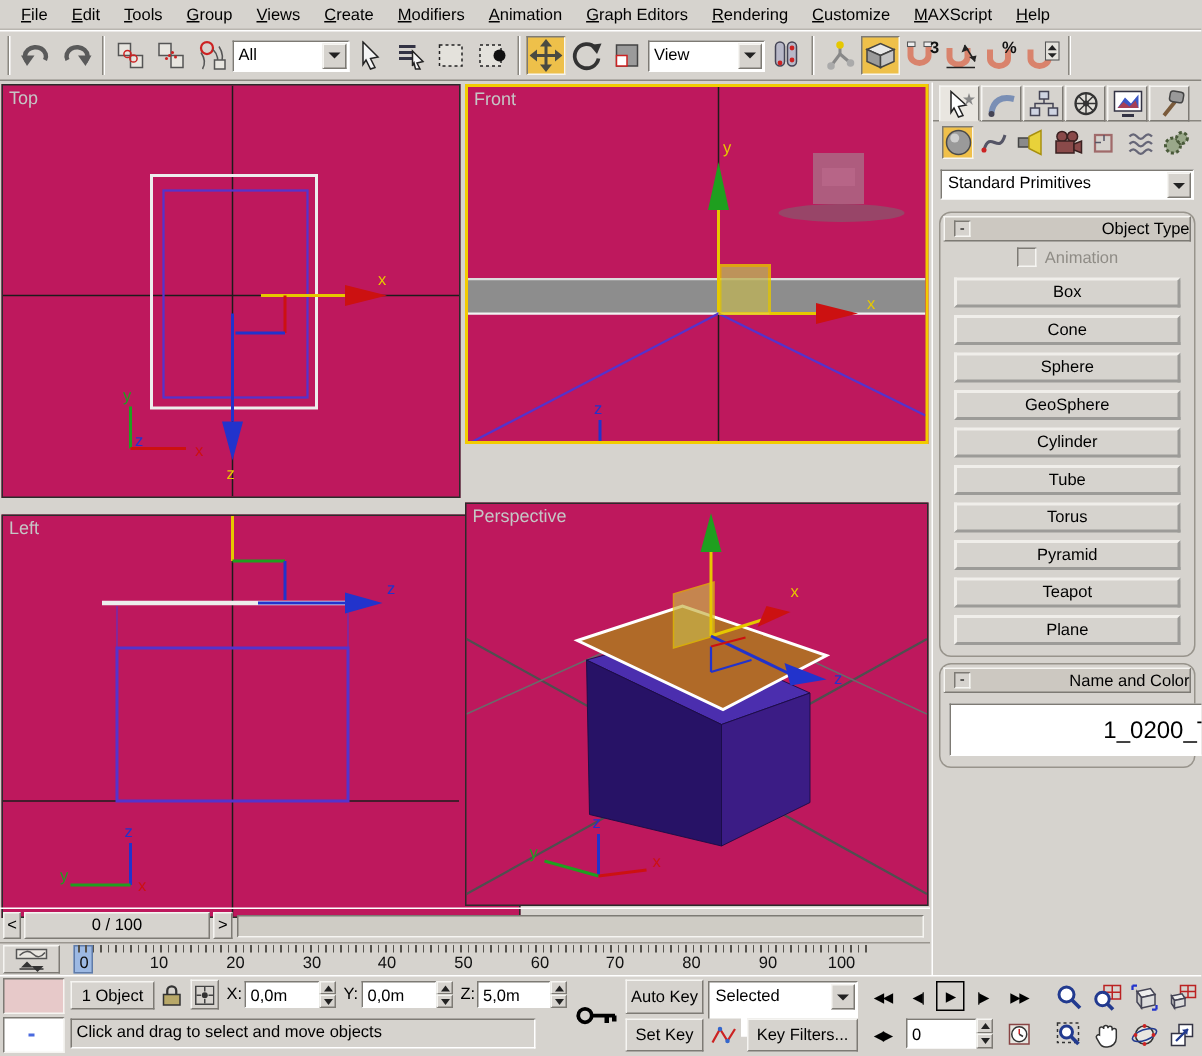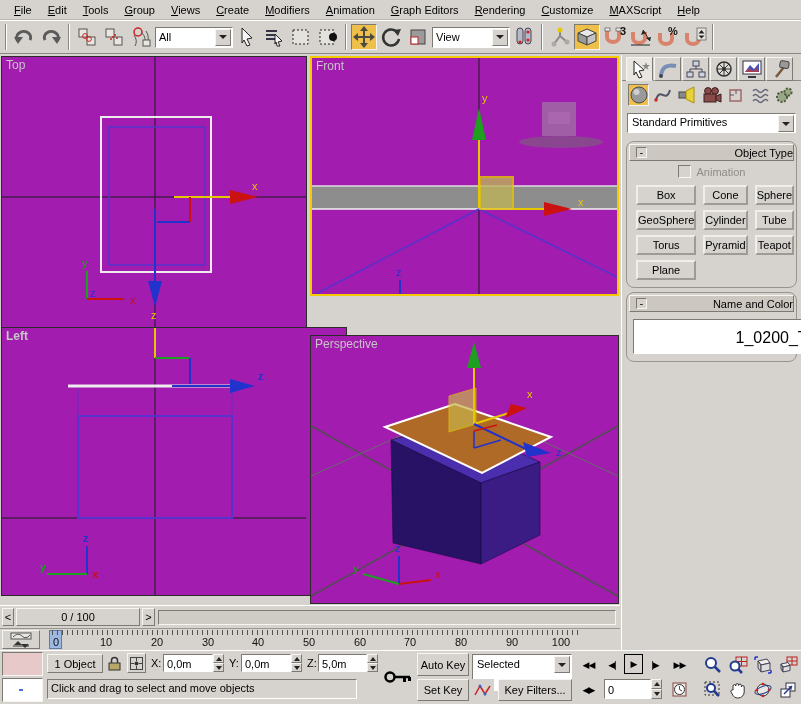--- a/index.html
+++ b/index.html
@@ -27,48 +27,48 @@
   .tsep { width:2px; height:26px; border-left:1px solid #8a8780; border-right:1px solid #fff; margin:0 3px; }
   .tbtn { width:26px; height:26px; display:flex; align-items:center; justify-content:center; background:#d6d3ce; }
   .tbtn.hl { background:#eec04a; border:1px solid; border-color:#7d7a74 #f6f5f2 #f6f5f2 #7d7a74; }
   .tdrop { width:78px; height:21px; display:flex; background:#fff; align-items:center; }
   .tdrop .val { flex:1; padding-left:3px; }
   .droparrow { width:16px; height:17px; background:#d6d3ce; display:flex; align-items:center; justify-content:center; margin:1px; }
   .droparrow::after { content:""; border:4px solid transparent; border-top:4px solid #222; margin-top:4px; }
 
   
   .vparea { position:absolute; left:0; top:55px; width:620px; height:550px; background:#d6d3ce; }
-  .vp { position:absolute; background:#a21caf; border:1px solid #2b2b2b; overflow:hidden; }
+  .vp { position:absolute; background:#be185d; border:1px solid #2b2b2b; overflow:hidden; }
   .vp.active { border:2px solid #f2cb00; }
   .vp svg { position:absolute; left:0; top:0; }
   .vplabel { position:absolute; top:1px; left:4px; color:#c6c6c6; z-index:2; font-size:12px; }
   .vp-top   { left:1px;   top:1px;   width:306px; height:276px; }
   .vp-front { left:310px; top:1px;   width:309px; height:240px; }
-  .vp-left  { left:1px;   top:272px; width:346px; height:269px;font-weight:bold; }
+  .vp-left  { left:1px;   top:288px; width:346px; height:269px; }
   .vp-persp { left:310px; top:280px; width:309px; height:269px; }
   text { font-family:"Liberation Sans",sans-serif; font-size:11px; }
 
   
   .cpanel { position:absolute; left:621px; top:55px; width:180px; height:595px;
             background:#d6d3ce; border-left:1px solid #fff; }
   .cptabs { display:flex; height:26px; padding:2px 4px 0; gap:1px; border-bottom:1px solid #8a8780; }
   .cptab { width:27px; height:24px; display:flex; align-items:center; justify-content:center; background:#d6d3ce; }
   .cptab.active { background:#e9e6e0; border-bottom:1px solid #e9e6e0; }
   .cpsub { display:flex; height:28px; align-items:center; padding:2px 6px; gap:3px; }
   .cpsubbtn { width:22px; height:22px; display:flex; align-items:center; justify-content:center; }
   .cpsubbtn.hl { background:#f0c04a; border:1px solid; border-color:#7d7a74 #f6f5f2 #f6f5f2 #7d7a74; }
   .cpdrop { margin:4px 5px 8px; height:20px; display:flex; background:#fff; }
   .cpdrop .val { flex:1; padding:2px 0 0 4px; }
   .roll { margin:4px 4px 0; border:1px solid #98948c; border-radius:8px; padding-bottom:7px; background:#d6d3ce; }
   .rollhead { height:17px; margin:2px 2px 4px; background:#ccc8c1; display:flex; align-items:center; position:relative; }
   .minusbox { width:11px; height:11px; margin:0 6px; background:#d6d3ce; font-size:10px; line-height:9px; text-align:center; }
   .rolltitle { position:absolute; left:0; right:0; text-align:right; }
   .agrow { display:flex; justify-content:center; align-items:center; gap:6px; color:#8f8c86; margin:2px 0 7px; }
   .chk { width:13px; height:13px; background:#d6d3ce; }
-  .objgrid { display:grid; grid-template-columns:1fr 1fr 1fr; gap:5px 7px; padding:0 9px; }
+  .objgrid { display:grid; grid-template-columns:1fr; gap:5px 7px; padding:0 9px; }
   .objbtn { height:20px; background:#d6d3ce; display:flex; align-items:center; justify-content:center; }
   .ncrow { display:flex; gap:5px; padding:3px 6px 0; }
   .ncname { flex:1; height:35px; padding:2px 0 0 4px; font-size:16px;text-align:right; }
   .ncswatch { width:23px; height:19px; background:#b5651d; }
 
   
   .timeslider { position:absolute; left:0; top:605px; width:620px; height:23px; border-top:1px solid #fff; }
   .tsbtn { position:absolute; top:2px; height:18px; background:#d6d3ce; text-align:center; padding-top:2px; }
   .tstrack { position:absolute; left:158px; right:4px; top:4px; height:15px; background:#cfccc5; }
   .trackbar { position:absolute; left:0; top:628px; width:620px; height:22px; border-top:1px solid #9a968f; }

